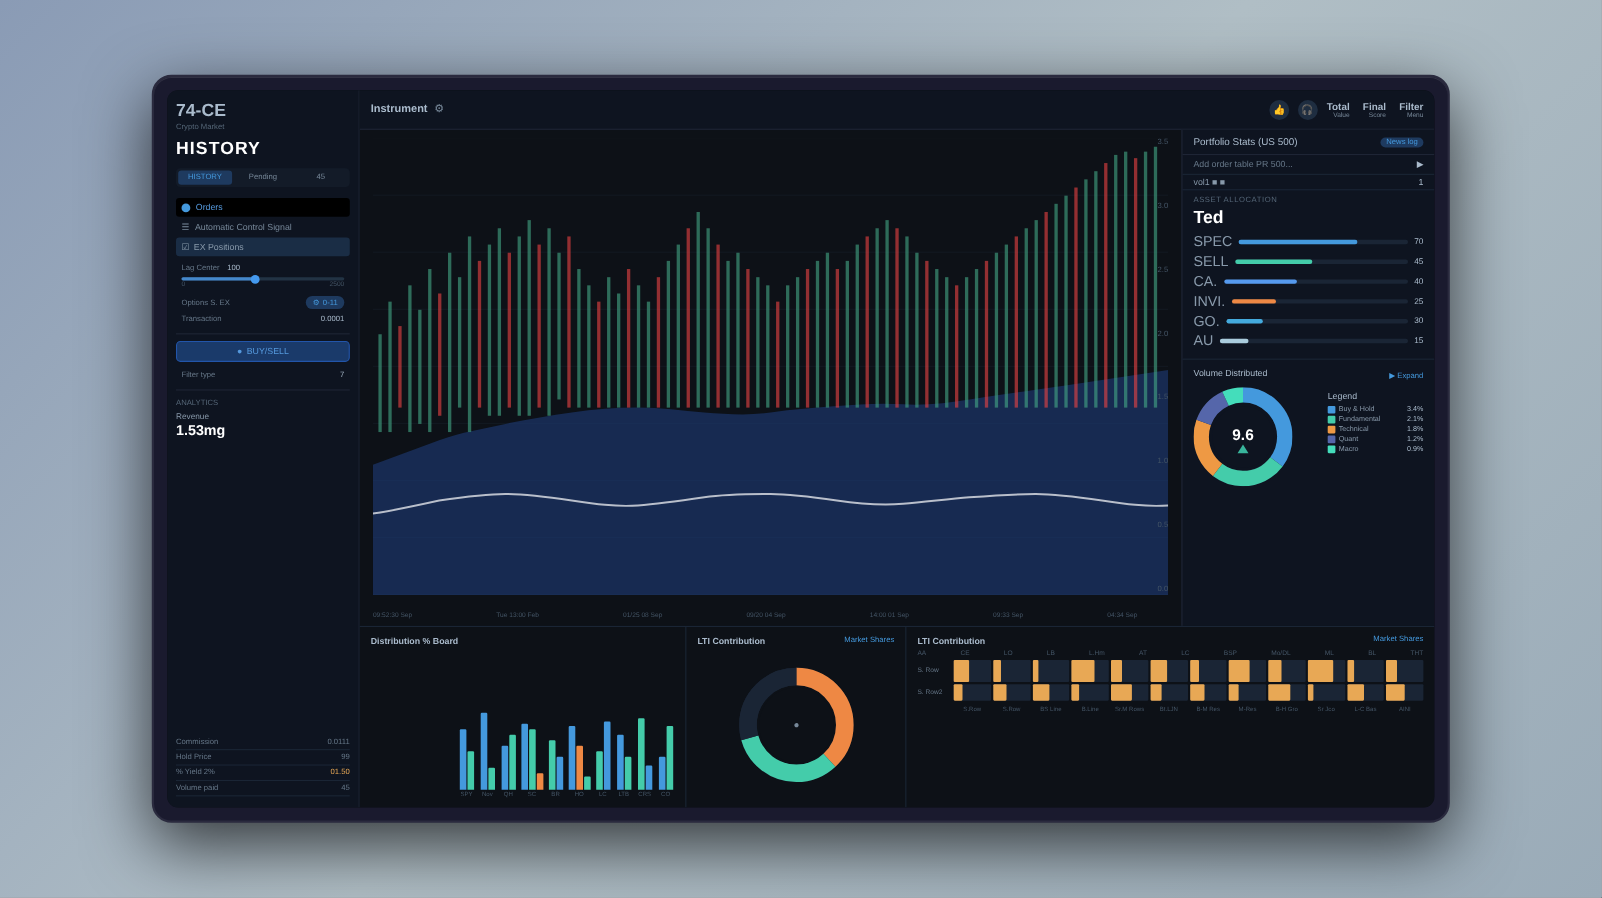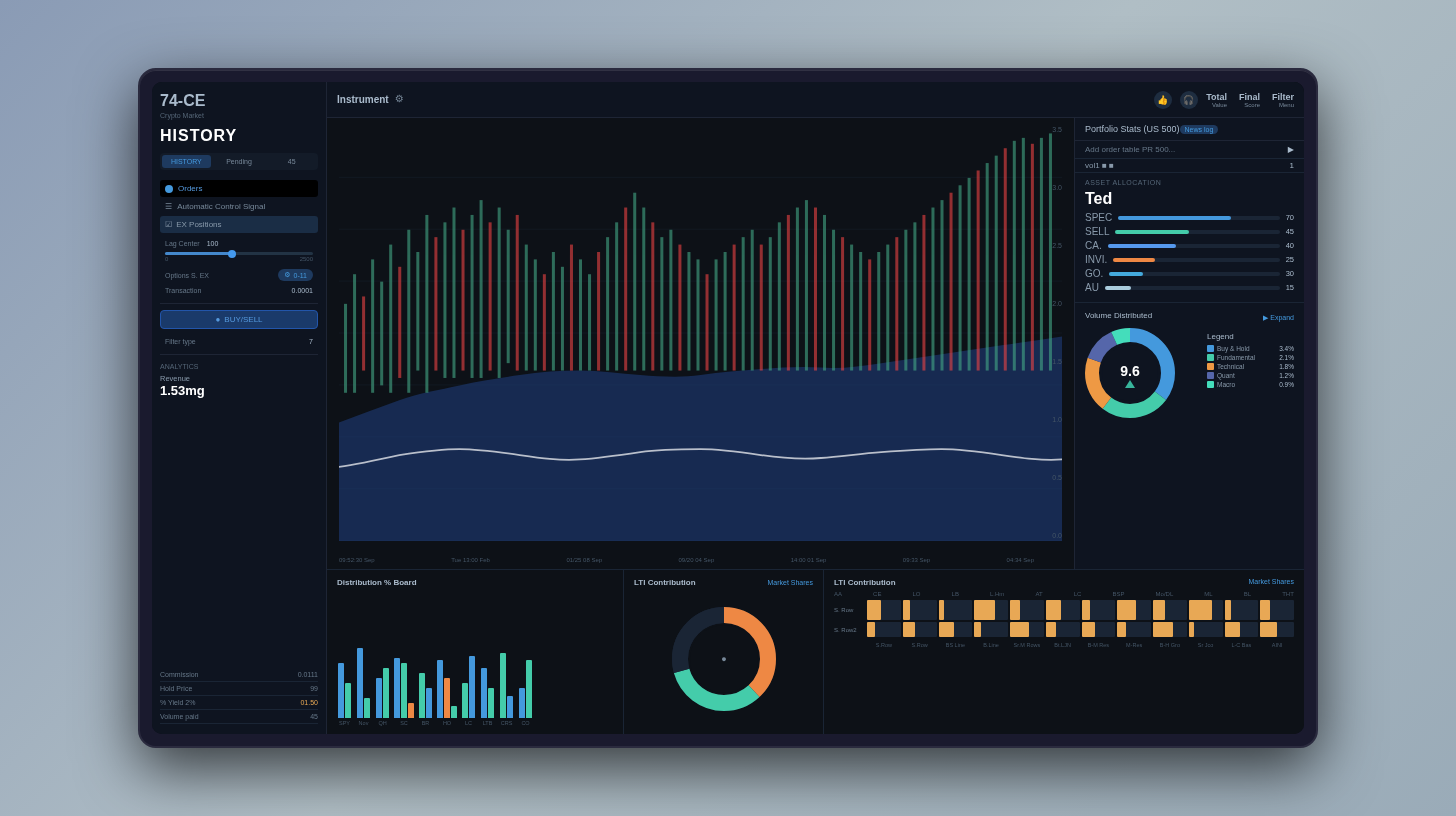--- a/index.html
+++ b/index.html
@@ -315,21 +315,21 @@
       border-left: 1px solid #1e2535;
       display: flex;
       flex-direction: column;
       font-size: 8px;
       color: #778899;
     }
     .right-panel-header {
       padding: 6px 10px;
       border-bottom: 1px solid #1e2535;
       display: flex;
-      justify-content: flex-start;
+      justify-content: space-between;
       align-items: center;
     }
     .right-panel-title {
       font-size: 9px;
       color: #aabbcc;
     }
     .right-panel-badge {
       background: #1e3a5f;
       color: #4499dd;
       border-radius: 8px;
@@ -347,21 +347,21 @@
       margin-bottom: 4px;
       text-transform: uppercase;
       letter-spacing: 0.5px;
     }
     .allocation-row {
       display: flex;
       align-items: center;
       justify-content: space-between;
       margin-bottom: 3px;
     }
-    .allocation-label { font-size: 10px; color: #8899aa; }
+    .allocation-label { font-size: 13px; color: #8899aa; }
     .allocation-bar-wrap {
       flex: 1;
       margin: 0 6px;
       height: 4px;
       background: #1a2535;
       border-radius: 2px;
     }
     .allocation-bar {
       height: 100%;
       border-radius: 2px;
@@ -414,21 +414,21 @@
     .bottom-section {
       display: flex;
       height: 165px;
       border-top: 1px solid #1a2535;
     }
     .bottom-panel {
       flex: 1;
       border-right: 1px solid #1a2535;
       padding: 8px 10px;
       display: flex;
-      flex-direction: column;
+      flex-direction: row;
     }
     .bottom-panel:last-child { border-right: none; }
     .bottom-panel-title {
       font-size: 8px;
       color: #aabbcc;
       font-weight: bold;
       margin-bottom: 6px;
     }
     .bar-group {
       display: flex;

